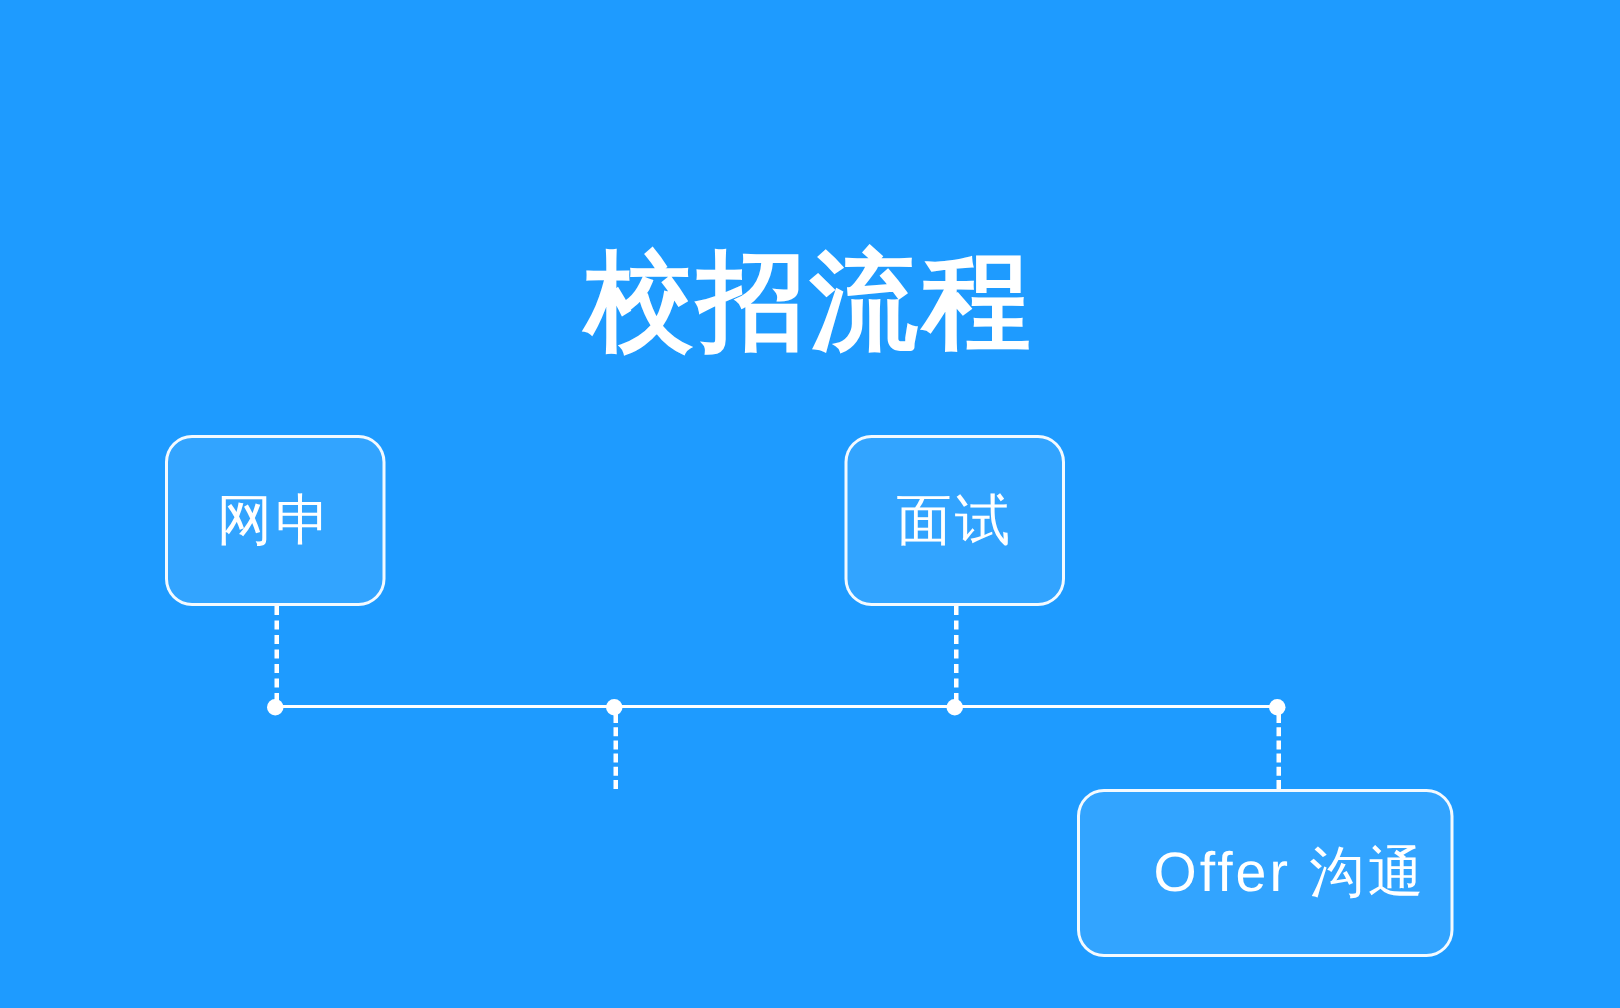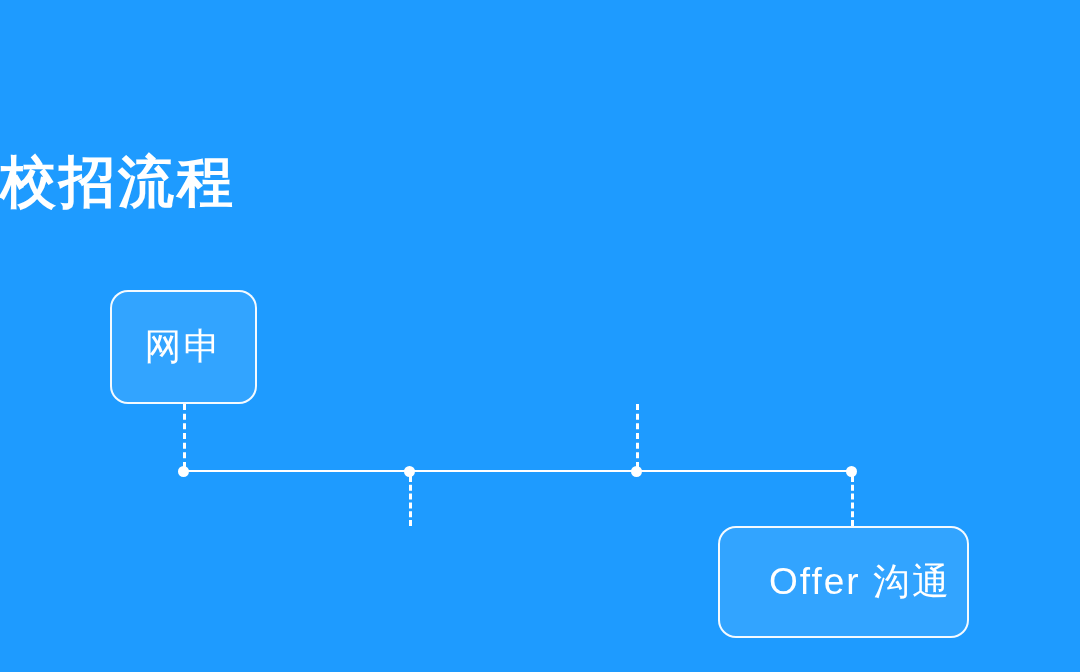--- a/index.html
+++ b/index.html
@@ -21,22 +21,23 @@
     background: #1e9bff;
     overflow: hidden;
   }
 
   
   #title {
     position: absolute;
     left: 0;
     top: 112px;
     width: 1080px;
+    text-align: center;
     color: #ffffff;
-    font-size: 56px;
+    font-size: 72px;
     font-weight: bold;
     letter-spacing: 3px;
     line-height: 1.15;
     white-space: nowrap;
     user-select: none;
   }
 
   
   #flow {
     position: absolute;
@@ -145,18 +146,19 @@
     <div id="dash-mianshi" class="dashed"></div>
     <div id="dash-offer" class="dashed"></div>
 
     <div id="dot-1" class="dot"></div>
     <div id="dot-2" class="dot"></div>
     <div id="dot-3" class="dot"></div>
     <div id="dot-4" class="dot"></div>
 
     <div id="node-wangshen" class="node">网申</div>
 
+    <div id="node-mianshi" class="node">面试</div>
 
 
     <div id="node-offer" class="node">Offer 沟通</div>
 
   </div>
 </div>
 
 </body></html>

